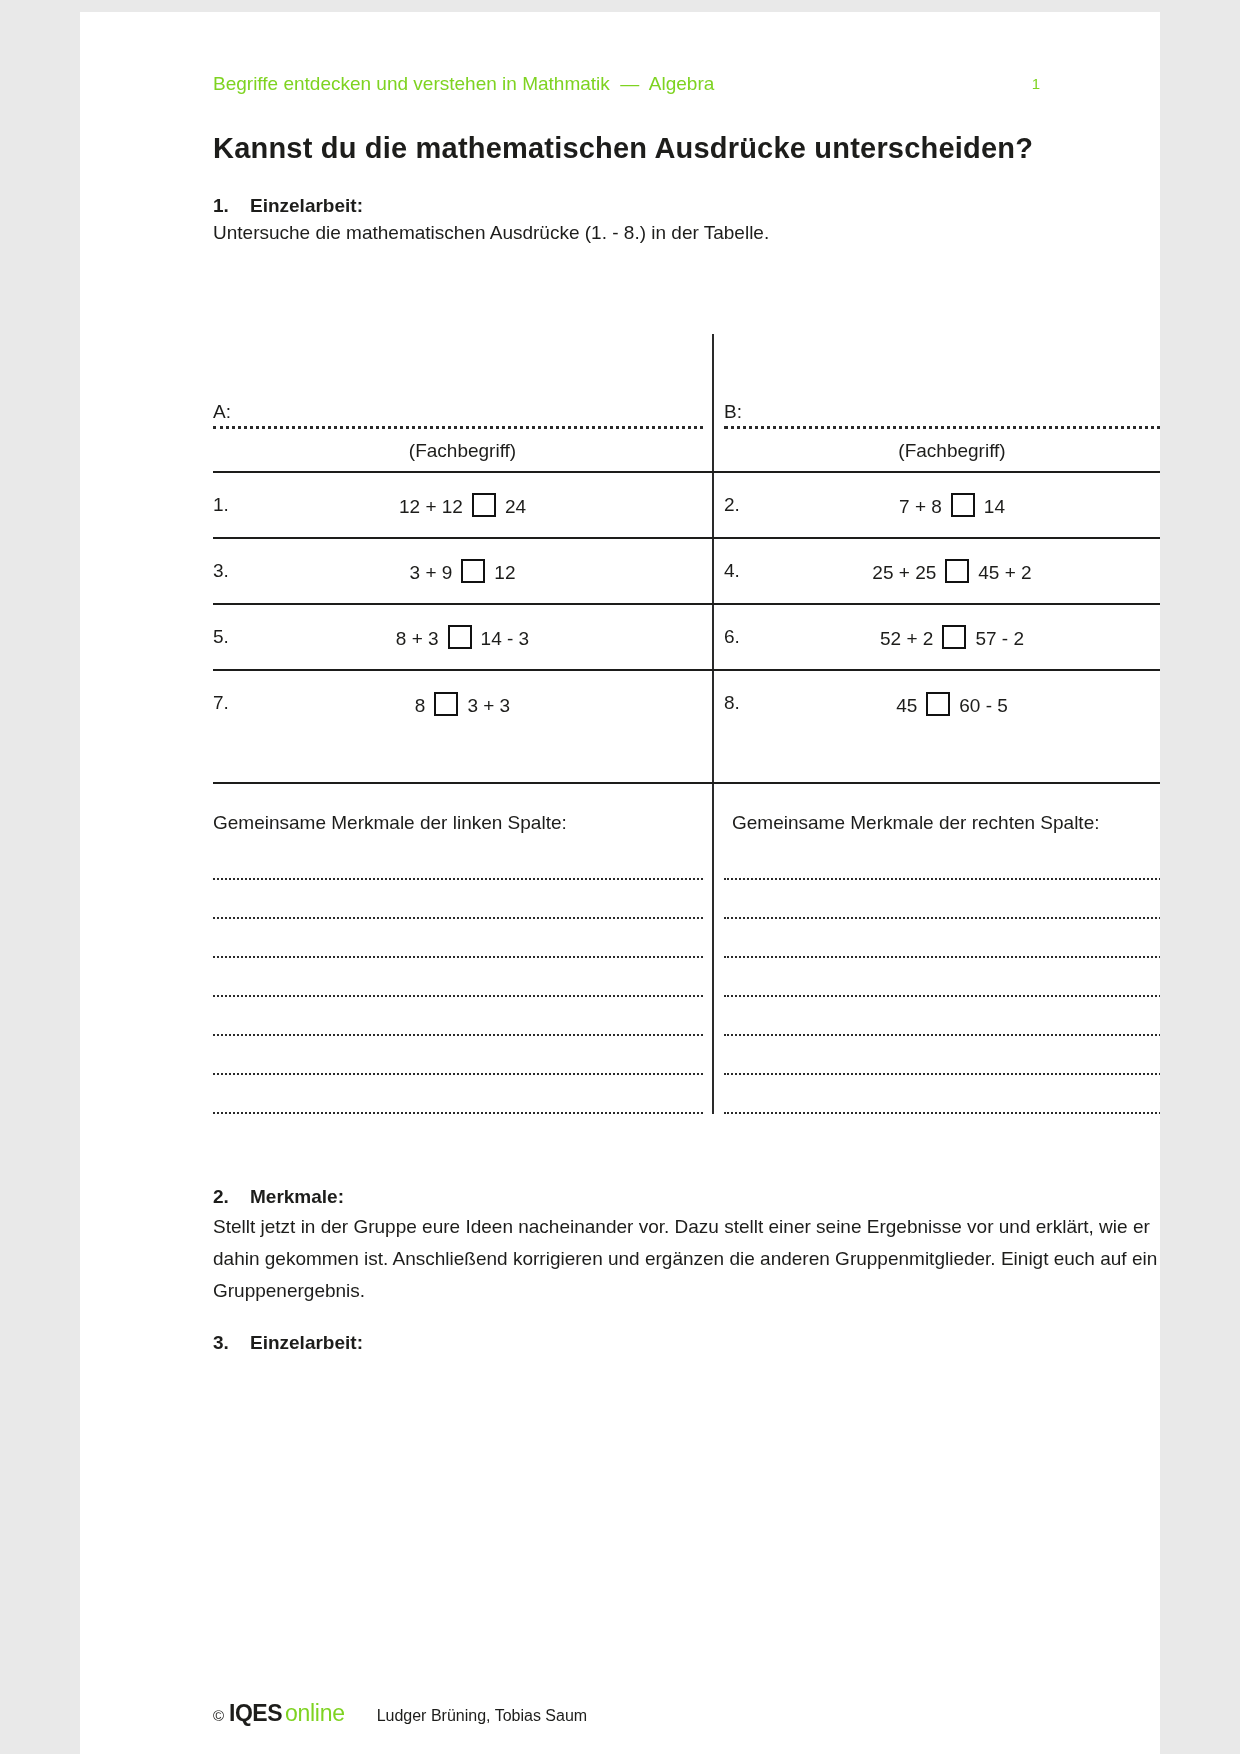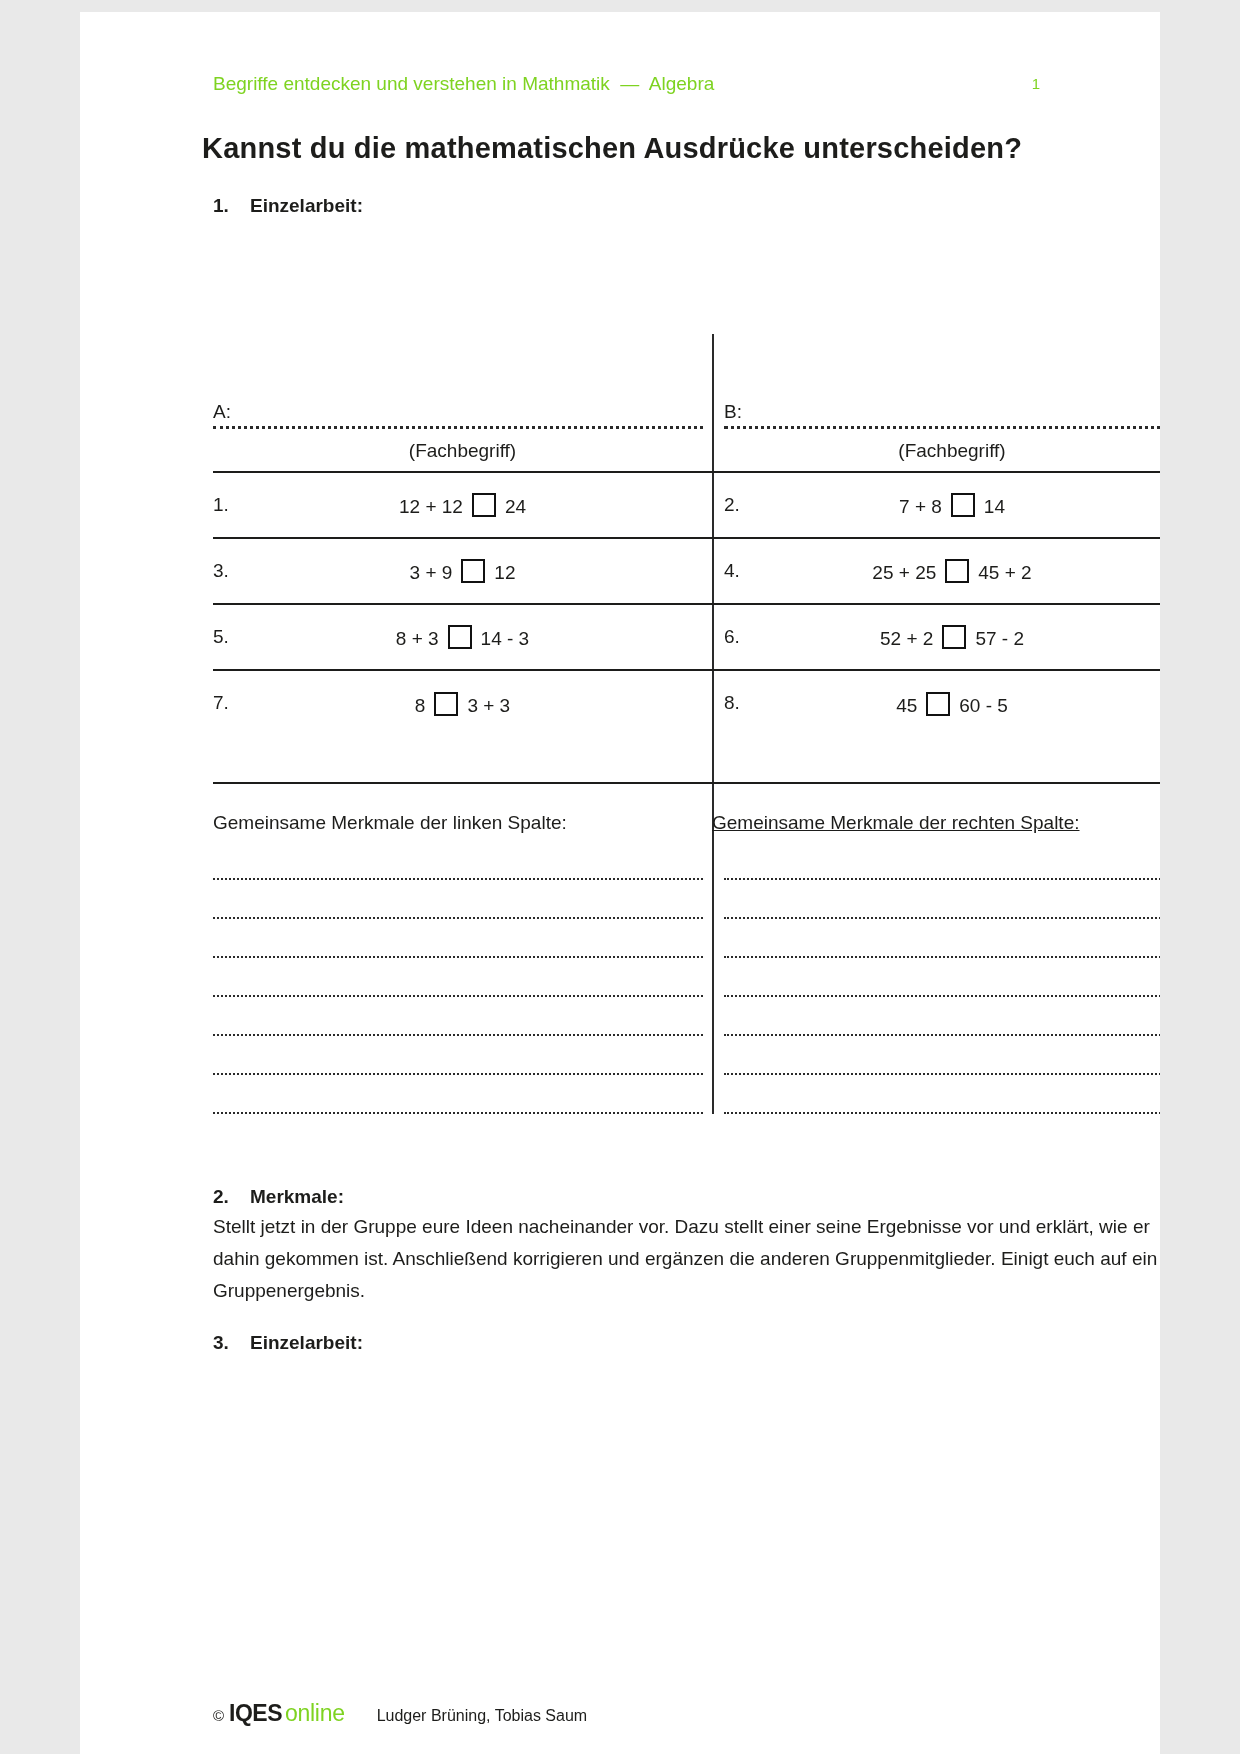--- a/index.html
+++ b/index.html
@@ -17,21 +17,21 @@
     position:absolute;left:133px;right:120px;top:60px;
     display:flex;justify-content:space-between;align-items:flex-start;
     color:var(--accent,#7ED321);
     font-size:19px;line-height:24px;
   }
   .header .doc-header-title{white-space:pre-wrap;}
   .header .page-num{font-size:15px;line-height:20px;margin-top:2px;}
 
   
   .title{
-    position:absolute;left:122px;top:120px;margin:0;
+    position:absolute;left:133px;top:120px;margin:0;
     font-size:29px;font-weight:bold;letter-spacing:.2px;
   }
 
   
   .sec-head{position:absolute;left:133px;font-size:19px;font-weight:bold;line-height:26px;}
   .sec-head .sec-num{display:inline-block;width:37px;}
   .para{position:absolute;left:133px;width:980px;margin:0;font-size:19px;line-height:32px;}
 
   
   .divider{position:absolute;left:632px;top:322px;width:2px;height:780px;background:#2a2a2a;}
@@ -61,21 +61,21 @@
   .row-num{position:absolute;left:0;top:50%;transform:translateY(-50%);}
   .expr-row.last .row-num{top:21px;transform:none;}
   .col-b .row-num{left:12px;}
   .expression{white-space:nowrap;}
   .sym-box{
     display:inline-block;width:20px;height:20px;
     border:2px solid #111;margin:0 9px;vertical-align:-4px;
     background:#fff;
   }
   .merk-head{padding-top:27px;font-size:19px;line-height:24px;}
-  .col-b .merk-head{padding-left:0;text-decoration:underline;}
+  .col-b .merk-head{padding-left:20px;}
   .answer-lines{margin-top:6px;}
   .answer-line{height:37px;border-bottom:2.5px dotted #2a2a2a;}
   .col-a .answer-line{margin-right:9px;}
   .col-b .answer-line{margin-left:12px;}
 
   
   .footer{
     position:absolute;left:133px;top:1688px;
     display:flex;align-items:baseline;
   }
@@ -92,20 +92,21 @@
   <div class="header">
     <span class="doc-header-title">Begriffe entdecken und verstehen in Mathmatik  —  Algebra</span>
     <span class="page-num">1</span>
   </div>
 
   <h1 class="title">Kannst du die mathematischen Ausdrücke unterscheiden?</h1>
 
   <div class="sec-head" style="top:181px">
     <span class="sec-num">1.</span><span>Einzelarbeit:</span>
   </div>
+  <p class="para" style="top:205px">Untersuche die mathematischen Ausdrücke (1. - 8.) in der Tabelle.</p>
 
   <div class="divider"></div>
 
   <div class="cmp-table">
 
     <div class="col col-a">
       <div class="col-label">A:</div>
       <div class="fachbegriff">(Fachbegriff)</div>
 
       <div class="expr-row">

